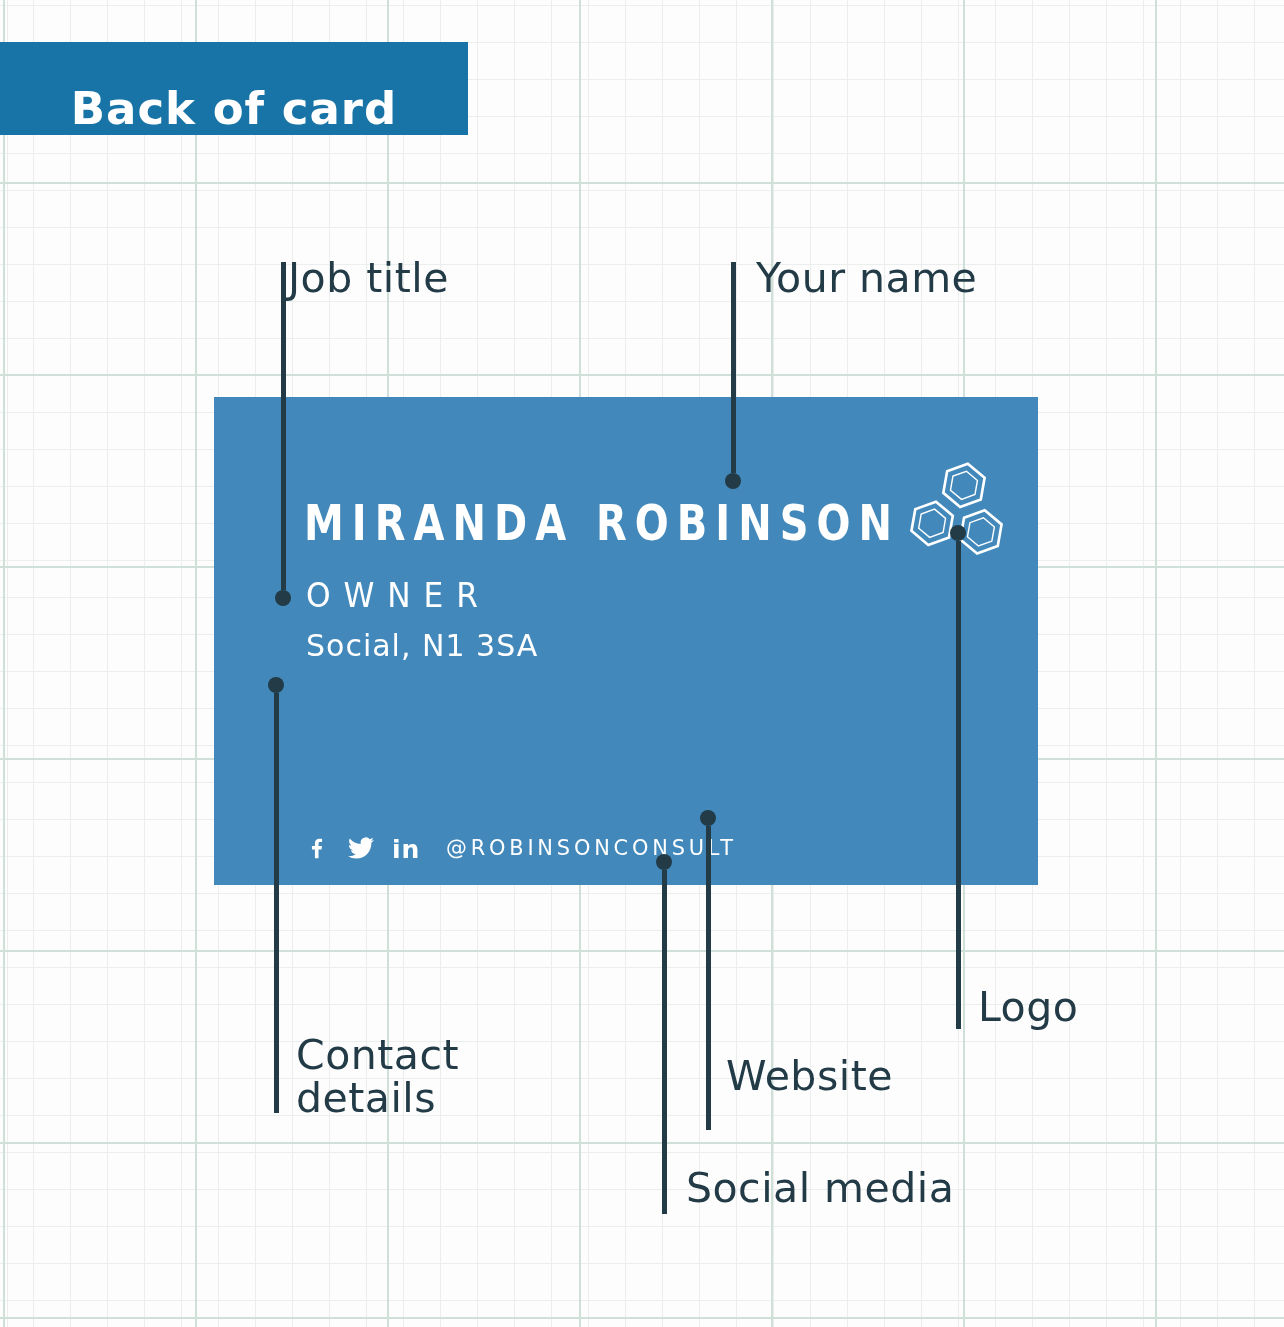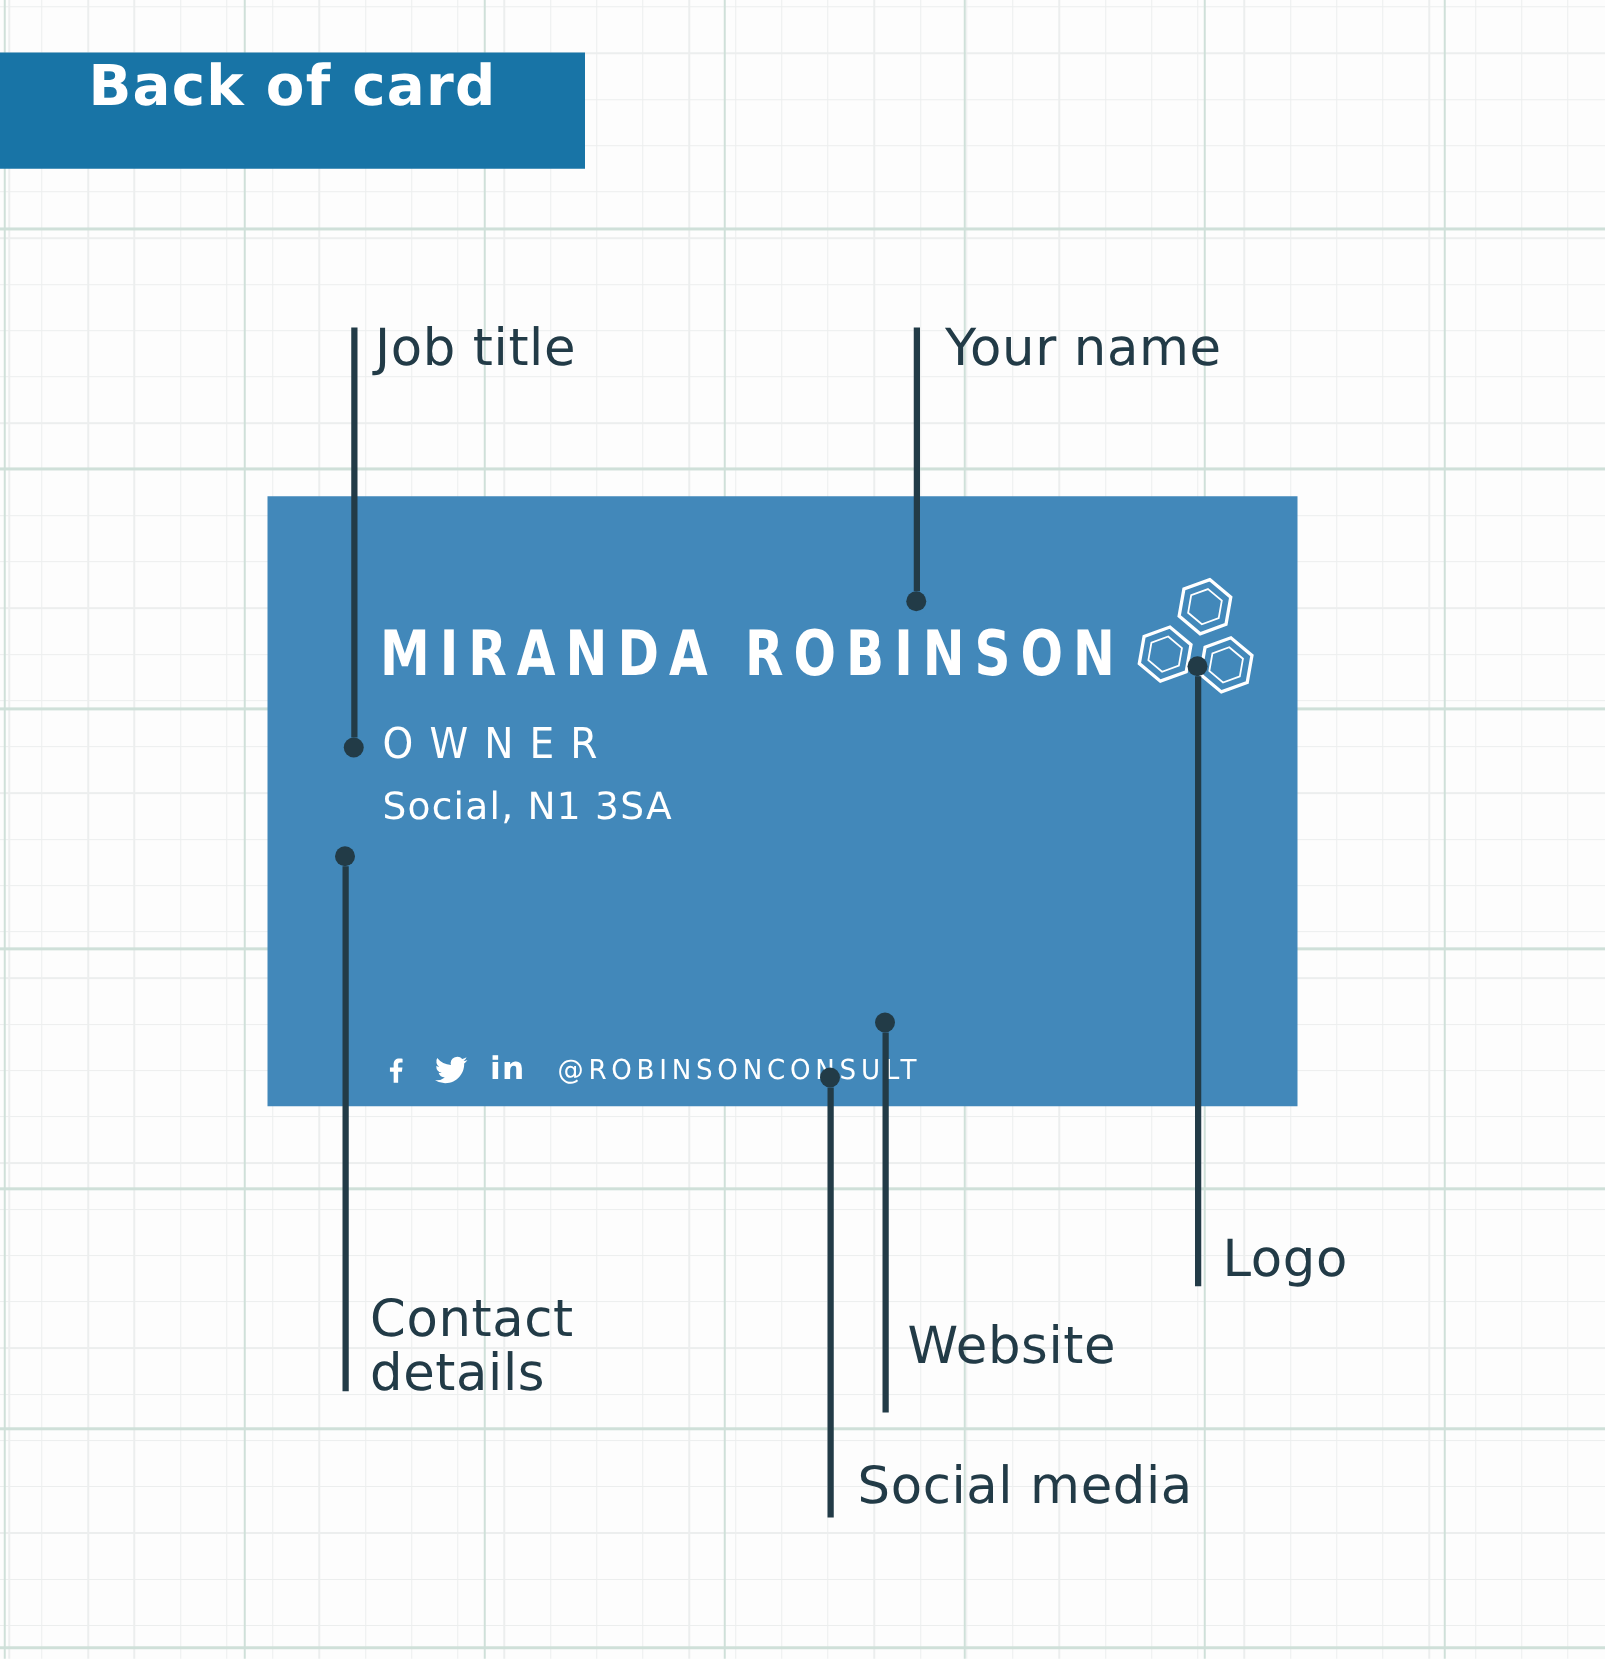--- a/index.html
+++ b/index.html
@@ -15,21 +15,21 @@
       repeating-linear-gradient(to bottom, #eceeee 0 1px, transparent 1px 37px);
     background-position: 3px 0, 0 -10px, 33px 0, 0 5px;
     overflow:hidden;
   }
   .abs { position:absolute; }
 
   
   .banner {
     left:0; top:42px; width:468px; height:93px;
     background:#1874a6; color:#ffffff;
-    display:flex; align-items:flex-start; justify-content:center;
+    display:flex; align-items:flex-end; justify-content:center;
     font-size:45px; font-weight:700; letter-spacing:1px;
   }
 
   
   .card {
     left:214px; top:397px; width:824px; height:488px;
     background:#4288ba; color:#ffffff;
   }
   .card-name {
     left:90px; top:97px;
@@ -47,42 +47,42 @@
     left:92px; top:224px;
     font-size:30px; font-weight:400; line-height:50px;
     letter-spacing:1px; white-space:nowrap;
   }
   .card-website {
     left:92px; top:392px;
     font-size:30px; letter-spacing:1px; white-space:nowrap;
   }
   .card-social {
     left:90px; top:438px; height:34px;
-    display:flex; align-items:flex-end; gap:16px;
+    display:flex; align-items:flex-start; gap:16px;
   }
   .card-social svg { display:block; }
   .linkedin-text { font-size:25px; font-weight:700; letter-spacing:1px; }
   .social-handle {
     font-size:22px; letter-spacing:4px; margin-left:10px;
     transform:scaleX(0.95); transform-origin:left center; white-space:nowrap;
   }
   .card-logo { left:690px; top:56px; width:110px; height:110px; }
 
   
   .callout-label {
     color:#223b47; font-size:41px; font-weight:400;
     letter-spacing:0.5px; white-space:nowrap;
   }
   .callout-label.wrap { white-space:normal; width:250px; line-height:43px;margin-top:44px; }
   .callout-line { width:5px; background:#223b47; }
   .callout-dot { width:16px; height:16px; border-radius:50%; background:#223b47; }
 
   .line-job     { left:281px; top:262px; height:328px; }
   .dot-job      { left:275px; top:590px; }
-  .label-job    { left:300px; top:254px; }
+  .label-job    { left:288px; top:254px; }
 
   .line-name    { left:731px; top:262px; height:211px; }
   .dot-name     { left:725px; top:473px; }
   .label-name   { left:756px; top:254px; }
 
   .dot-contact  { left:268px; top:677px; }
   .line-contact { left:274px; top:693px; height:420px; }
   .label-contact{ left:296px; top:990px; }
 
   .dot-logo     { left:950px; top:525px; }

